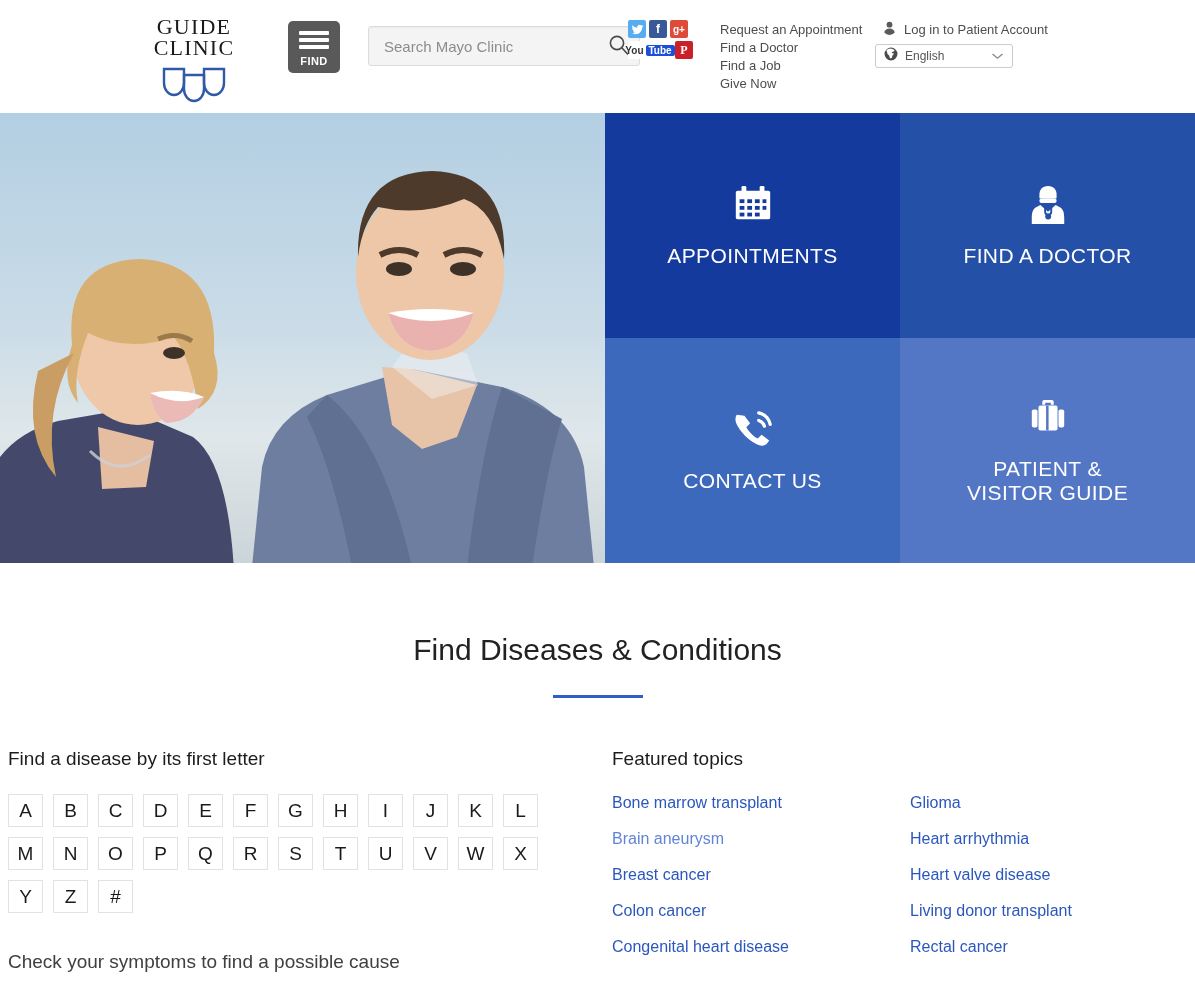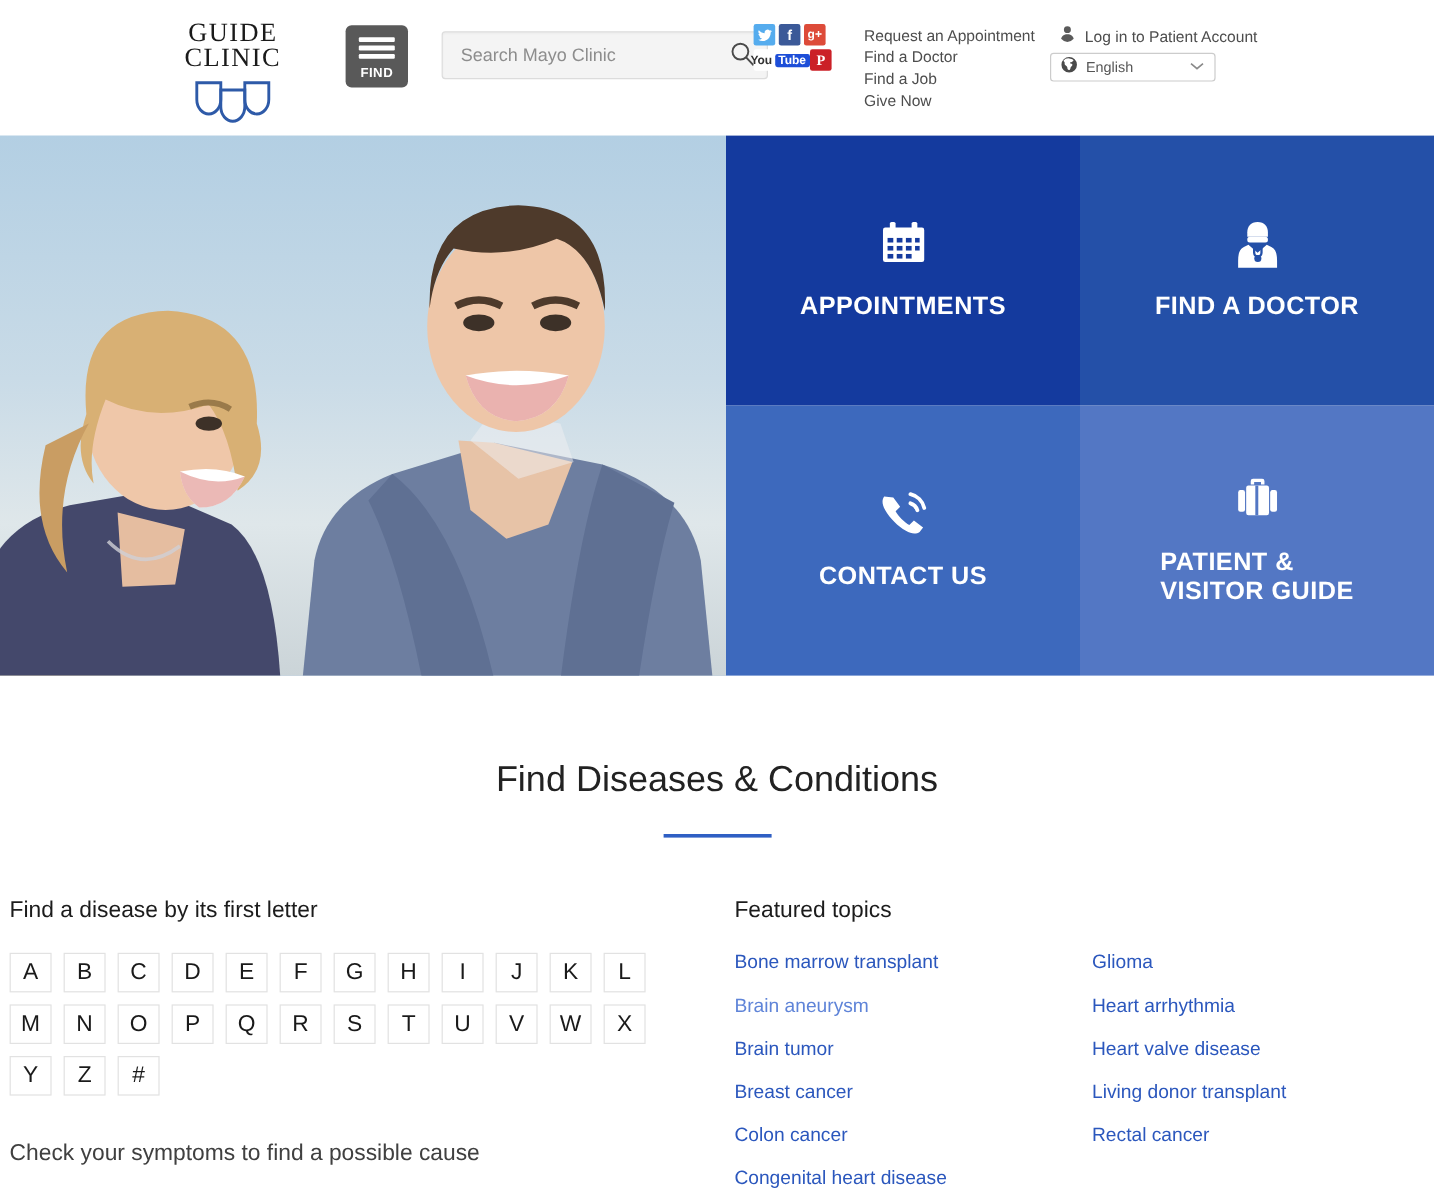--- a/index.html
+++ b/index.html
@@ -136,22 +136,22 @@
     grid-template-columns: 295px 295px;
     grid-template-rows: 225px 225px;
   }
   .tile {
     display: flex; flex-direction: column;
     align-items: center; justify-content: center;
     cursor: pointer; position: relative;
   }
   .tile-icon { margin-bottom: 14px; }
   .tile-label {
-    color: #fff; font-size: 21px; font-weight: bold;
-    letter-spacing: .4px; line-height: 24px;
+    color: #fff; font-size: 21px; font-weight: normal;
+    letter-spacing: .4px; text-align: center; line-height: 24px;
   }
 
   
   .find-section { width: 1195px; padding-top: 70px; }
   .section-title {
     text-align: center; font-size: 30px; font-weight: 400; color: #222;
   }
   .title-rule {
     width: 90px; height: 3px; background: #2f5fc4;
     margin: 28px auto 0;
@@ -423,21 +423,20 @@
           <button class="alpha-btn">#</button>
         </div>
       <div class="symptom-line">Check your symptoms to find a possible cause</div>
     </div>
 
     <div class="col-mid">
       <div class="col-head">Featured topics</div>
       <div>
           <a class="topic-link">Bone marrow transplant</a>
           <a class="topic-link muted">Brain aneurysm</a>
-          <a class="topic-link">Brain tumor</a>
           <a class="topic-link">Breast cancer</a>
           <a class="topic-link">Colon cancer</a>
           <a class="topic-link">Congenital heart disease</a>
         </div>
     </div>
 
     <div class="col-right">
       <div class="col-head">&nbsp;</div>
       <div>
           <a class="topic-link">Glioma</a>

